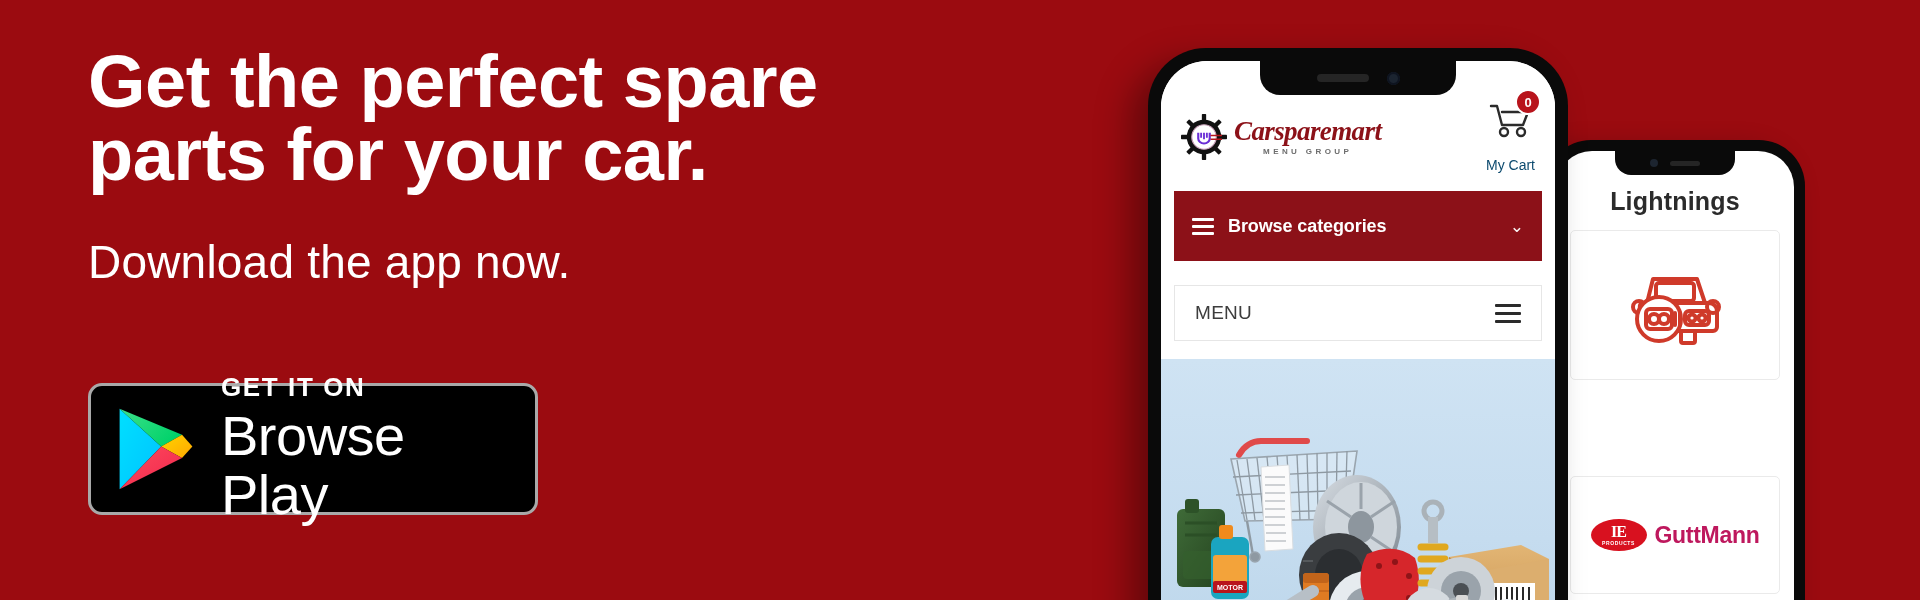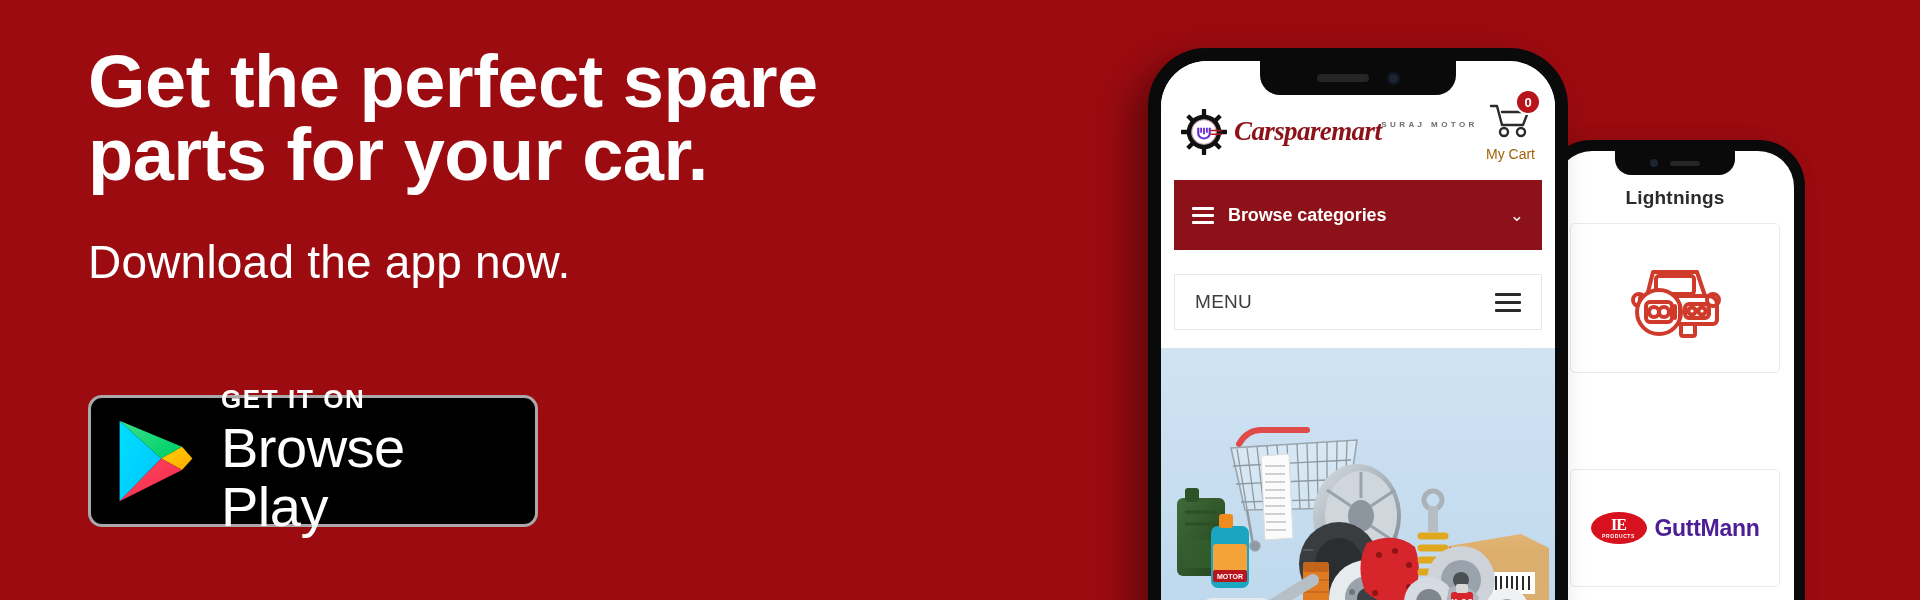--- a/index.html
+++ b/index.html
@@ -33,21 +33,21 @@
   .subhead{
     margin-top:44px;
     font-size:46px;
     font-weight:300;
     letter-spacing:0.2px;
     color:#ffffff;
   }
 
   
   .gp-badge{
-    position:absolute; left:88px; top:395px;
+    position:absolute; left:88px; top:383px;
     width:450px; height:132px;
     background:#000000;
     border:3px solid #a9a9a9;
     border-radius:14px;
     display:flex; align-items:center;
     padding:0 22px 0 26px;
     cursor:pointer;
   }
   .gp-logo{ width:78px; height:86px; flex:0 0 auto; }
   .gp-text{ margin-left:26px; display:flex; flex-direction:column; justify-content:center; }
@@ -80,21 +80,21 @@
   .notch-back{
     position:absolute; left:50%; top:0; transform:translateX(-50%);
     width:120px; height:24px; background:#0a0a0a;
     border-bottom-left-radius:16px; border-bottom-right-radius:16px;
     display:flex; align-items:center; justify-content:center; gap:12px;
   }
   .notch-back .spk{ width:30px;height:5px;background:#252525;border-radius:3px; }
   .notch-back .cam{ width:8px;height:8px;background:#1d2530;border-radius:50%; }
 
   .tile-title{
-    text-align:center; font-size:19px; font-weight:700; color:#2b2b2b;
+    text-align:center; font-size:25px; font-weight:700; color:#2b2b2b;
     margin-top:36px; letter-spacing:0.2px;
   }
   .tile{
     margin:14px 14px 0 14px;
     border:1px solid #eaeaea;
     border-radius:5px;
     height:150px;
     display:flex; align-items:center; justify-content:center;
     background:#fff;
   }
@@ -108,21 +108,21 @@
   }
   .gutt{ display:flex; align-items:center; gap:8px; }
   .gutt-ellipse{
     width:56px;height:32px;border-radius:50%;
     background:#d8111f;
     display:flex;flex-direction:column;align-items:center;justify-content:center;
     line-height:1;
   }
   .gutt-ie{ color:#fff; font-size:16px; font-weight:800; font-family:"Liberation Serif",serif; letter-spacing:-1px;}
   .gutt-pr{ color:#fff; font-size:5px; font-weight:700; letter-spacing:0.6px; margin-top:1px;}
-  .gutt-name{ color:#4c1d95; font-size:23px; font-weight:700; letter-spacing:-0.3px;}
+  .gutt-name{ color:#be185d; font-size:23px; font-weight:700; letter-spacing:-0.3px;}
 
   .phone-front{
     position:absolute; left:1148px; top:48px;
     width:420px; height:620px;
     background:#0a0a0a;
     border-radius:58px;
     box-shadow:-18px 14px 34px rgba(0,0,0,0.35);
     padding:13px;
     overflow:hidden;
     z-index:3;
@@ -146,40 +146,40 @@
                      box-shadow: inset 0 0 0 2px #0e1420; }
 
   
   .app-header{
     padding:40px 20px 10px 20px;
     display:flex; align-items:center; justify-content:space-between;
     background:#fff;
   }
   .brand{ display:flex; align-items:center; gap:7px; }
   .brand-mark{ width:46px;height:46px;flex:0 0 auto; }
-  .brand-text{ display:flex; flex-direction:row; line-height:1; }
+  .brand-text{ display:flex; flex-direction:column; line-height:1; }
   .brand-name{
     font-family:"Liberation Serif", serif;
     font-style:italic; font-weight:700;
     font-size:27px; color:#8c1118; letter-spacing:-0.6px;
   }
   .brand-sub{
     font-size:8px; letter-spacing:3.4px; color:#6d6d6d; font-weight:700;
     margin-top:3px; text-align:center;
   }
   .cart-wrap{ position:relative; display:flex; flex-direction:column; align-items:center; cursor:pointer;}
   .cart-badge{
     position:absolute; right:-6px; top:-12px;
     width:26px;height:26px;border-radius:50%;
     background:#b8141c; color:#fff;
     font-size:13px; font-weight:700;
     display:flex;align-items:center;justify-content:center;
     border:2px solid #fff;
   }
-  .cart-label{ font-size:14px;color:#a16207;margin-top:7px; }
+  .cart-label{ font-size:14px;color:#0c4a6e;margin-top:18px; }
 
   
   .browse-bar{
     margin:8px 13px 0 13px;
     background:#8c1118;
     color:#fff;
     height:70px;
     display:flex; align-items:center;
     padding:0 18px;
     cursor:pointer;
@@ -314,21 +314,21 @@
                 <rect x="52" y="29" width="12" height="6" rx="1" transform="rotate(45 32 32)"></rect>
               </g>
             </g>
             <circle cx="32" cy="32" r="17" fill="#fff" stroke="#c8a0b8" stroke-width="1.6"></circle>
             <path d="M24 26 v8 a8 7 0 0 0 16 0 v-8" fill="none" stroke="#6b2fd6" stroke-width="3"></path>
             <path d="M28 26 v7 M32 26 v9 M36 26 v7" stroke="#6b2fd6" stroke-width="2.6"></path>
             <path d="M41 30 h16 M41 35 h16" stroke="#b8141c" stroke-width="2"></path>
           </svg>
           <span class="brand-text">
             <span class="brand-name">Carsparemart</span>
-            <span class="brand-sub">SURAJ MOTOR</span>
+            <span class="brand-sub">MENU GROUP</span>
           </span>
         </div>
 
         <div class="cart-wrap">
           <span class="cart-badge">0</span>
           <svg width="46" height="38" viewBox="0 0 46 38" fill="none" stroke="#2b2b2b" stroke-width="2.4" stroke-linecap="round" stroke-linejoin="round">
             <path d="M3 5 h6 l5 19 h21 l5 -13 H14"></path>
             <circle cx="16" cy="31" r="4"></circle>
             <circle cx="33" cy="31" r="4"></circle>
           </svg>

